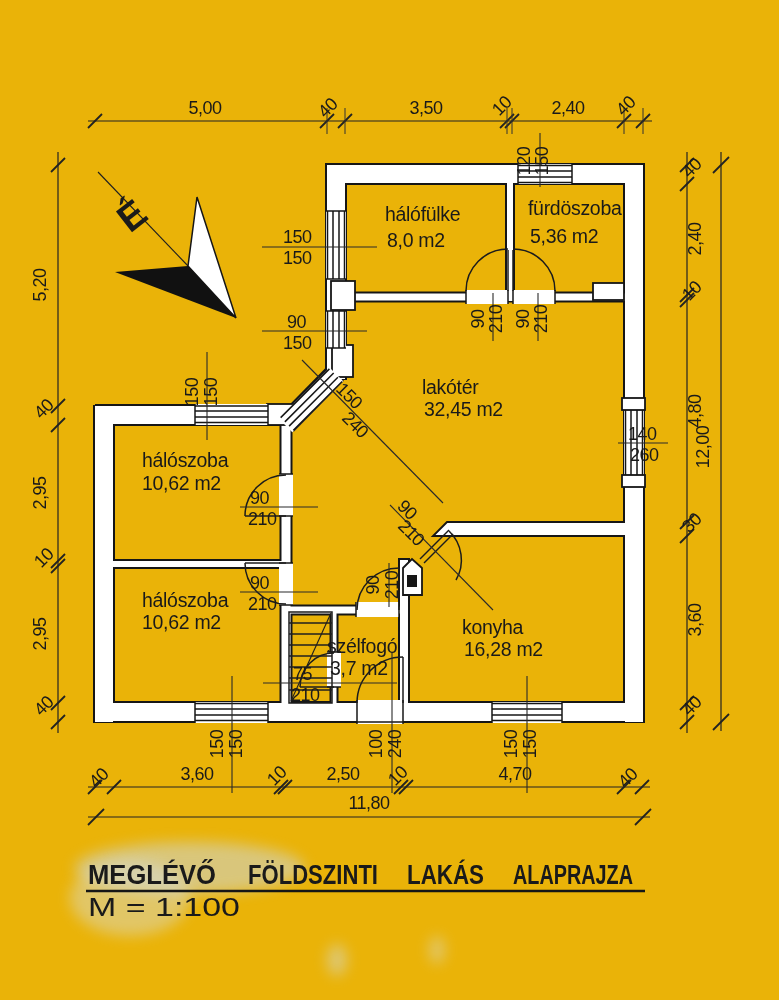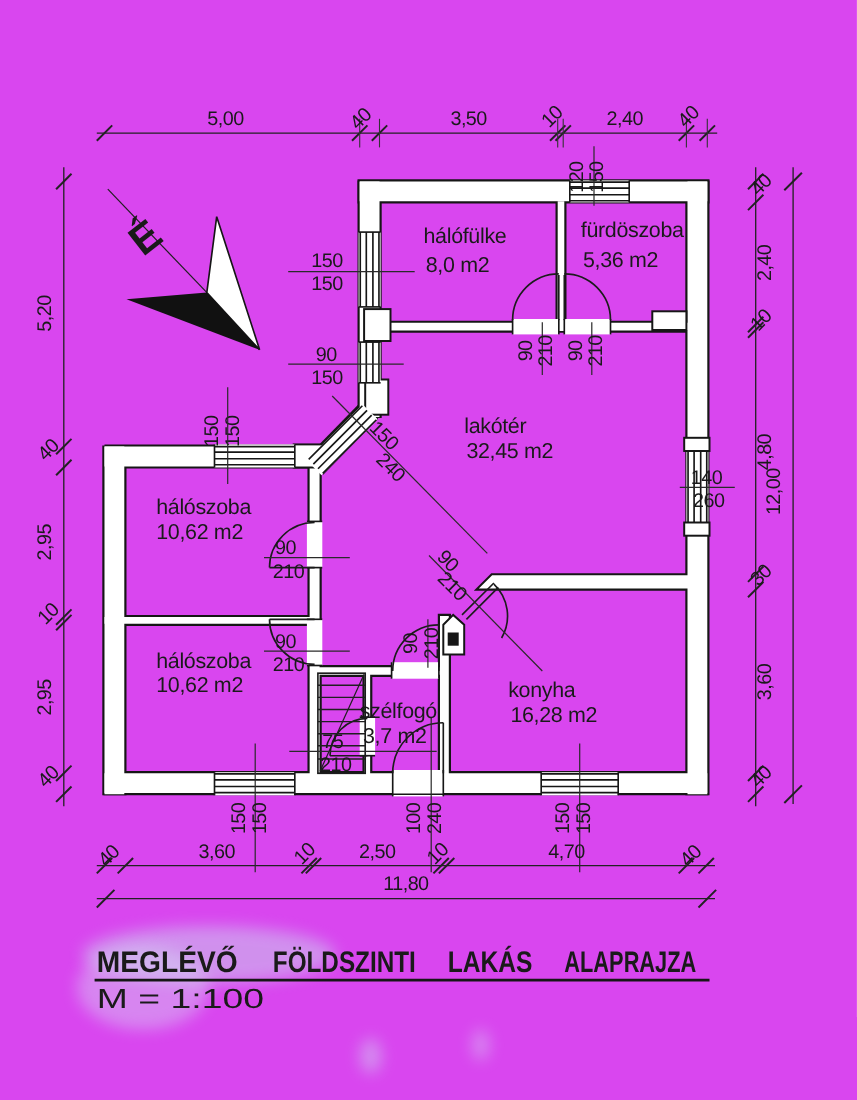--- a/index.html
+++ b/index.html
@@ -1,16 +1,16 @@
 <!DOCTYPE html>
 <html><head>
 <meta charset="utf-8">
 <style>
 html,body{margin:0;padding:0;background:#fff;}
-#page{width:779px;height:1000px;position:relative;background:#d946ef;overflow:hidden;text-align:right;}
+#page{width:779px;height:1000px;position:relative;background:#eab308;overflow:hidden;text-align:right;}
 svg{position:absolute;top:0;left:0;}
 text{font-family:"Liberation Sans",sans-serif;fill:#1a1a1a;}
 .blk{stroke:#161616;stroke-linecap:butt;}
 .wht{stroke:#ffffff;stroke-linecap:butt;}
 .thin{stroke:#1f1f1f;stroke-width:1.3;fill:none;}
 .thin2{stroke:#1f1f1f;stroke-width:1.1;fill:none;}
 .dim{stroke:#222;stroke-width:1.2;fill:none;}
 .tick{stroke:#222;stroke-width:1.8;fill:none;}
 .glz{stroke:#161616;stroke-width:1.5;fill:none;}
 .door{stroke:#1c1c1c;stroke-width:1.5;fill:none;}

